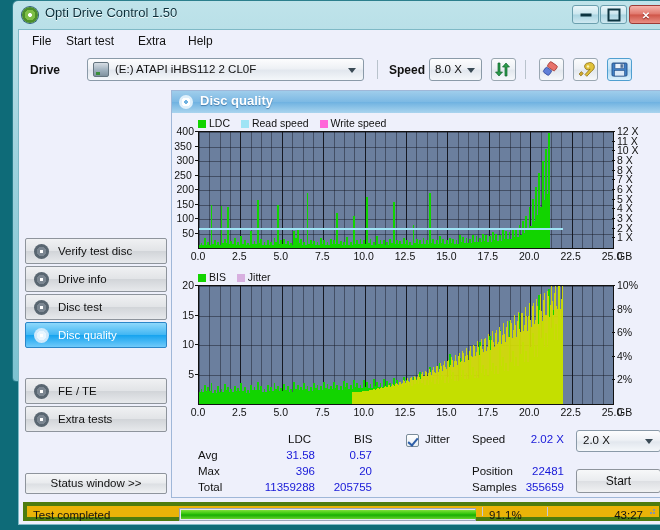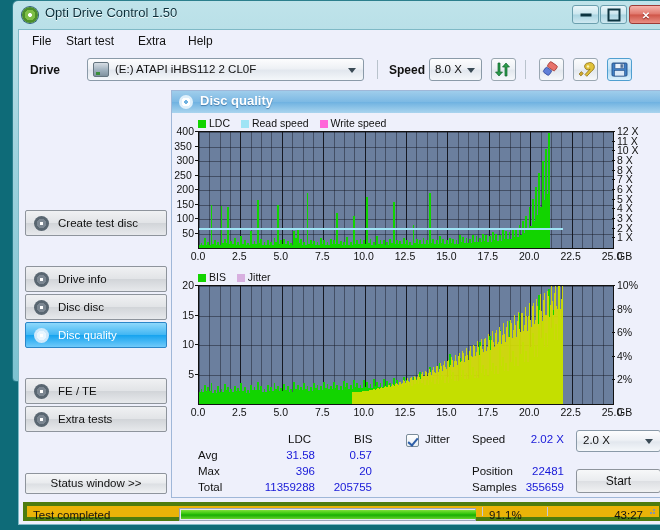--- a/index.html
+++ b/index.html
@@ -259,31 +259,31 @@
           <rect x="5" y="2.6" width="9" height="5" fill="#e9f2fb" stroke="#234f86" stroke-width=".6"></rect>
           <rect x="10.5" y="3.2" width="2.4" height="3.6" fill="#4d6f96"></rect>
           <rect x="4.5" y="9.5" width="10" height="5.5" fill="#dbe9f7" stroke="#234f86" stroke-width=".6"></rect>
         </svg>
       </div>
     </div>
 
     <div id="leftcol">
 
 
-      <div class="sbtn" style="top:120px">
+      <div class="sbtn" style="top:148px">
           <span class="sico"></span>
-          <span class="slab">Create test disc</span>
+          <span class="slab">Verify test disc</span>
         </div>
       <div class="sbtn" style="top:176px">
           <span class="sico"></span>
           <span class="slab">Drive info</span>
         </div>
       <div class="sbtn" style="top:204px">
           <span class="sico"></span>
-          <span class="slab">Disc disc</span>
+          <span class="slab">Disc test</span>
         </div>
       <div class="sbtn sel" style="top:232px">
           <span class="sico"></span>
           <span class="slab">Disc quality</span>
         </div>
       <div class="sbtn" style="top:316px">
           <span class="sico"></span>
           <span class="slab">Extra tests</span>
         </div>
       <div class="sbtn" style="top:288px">

